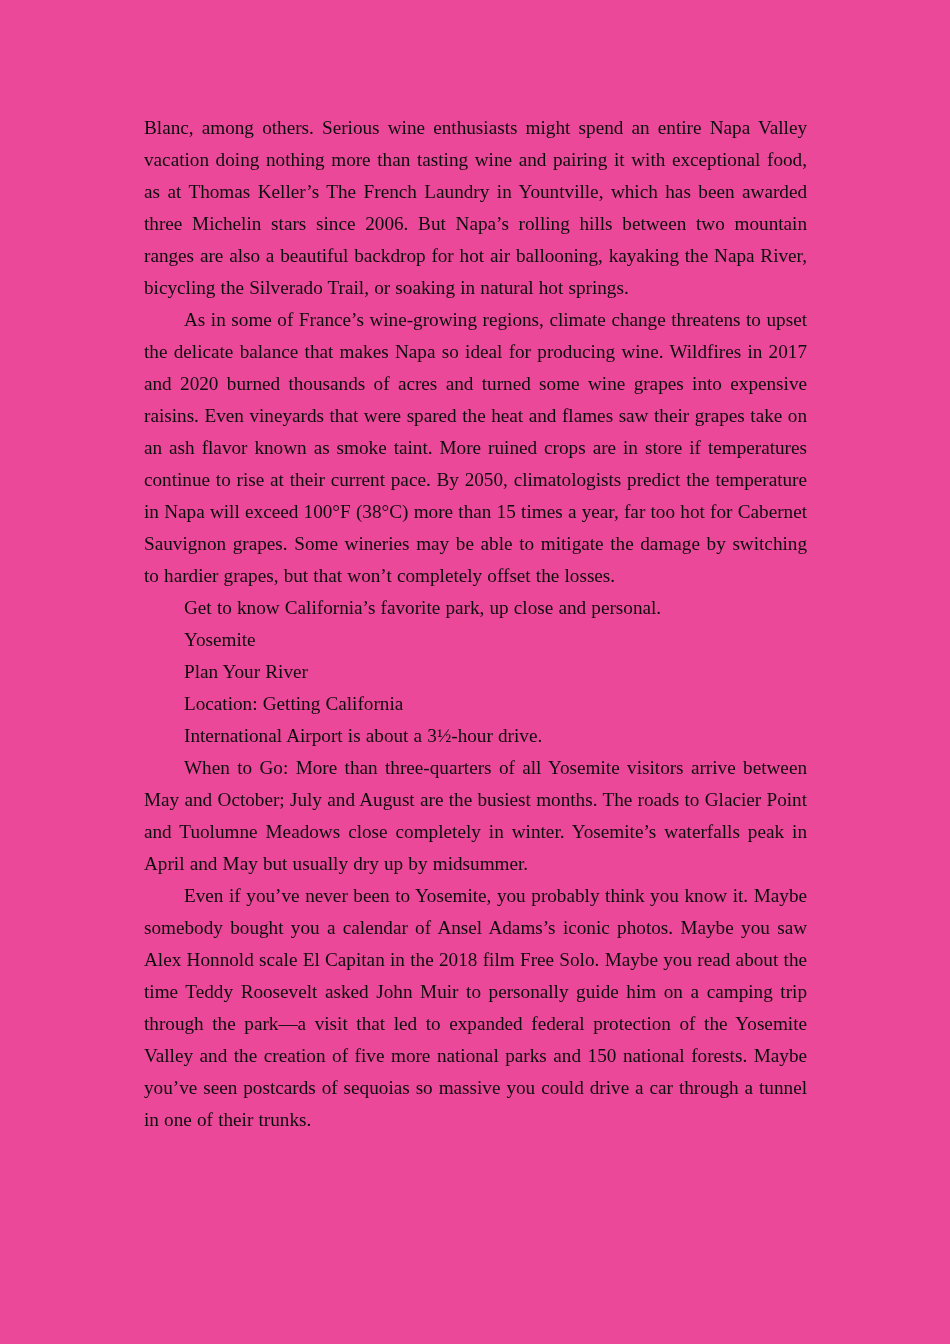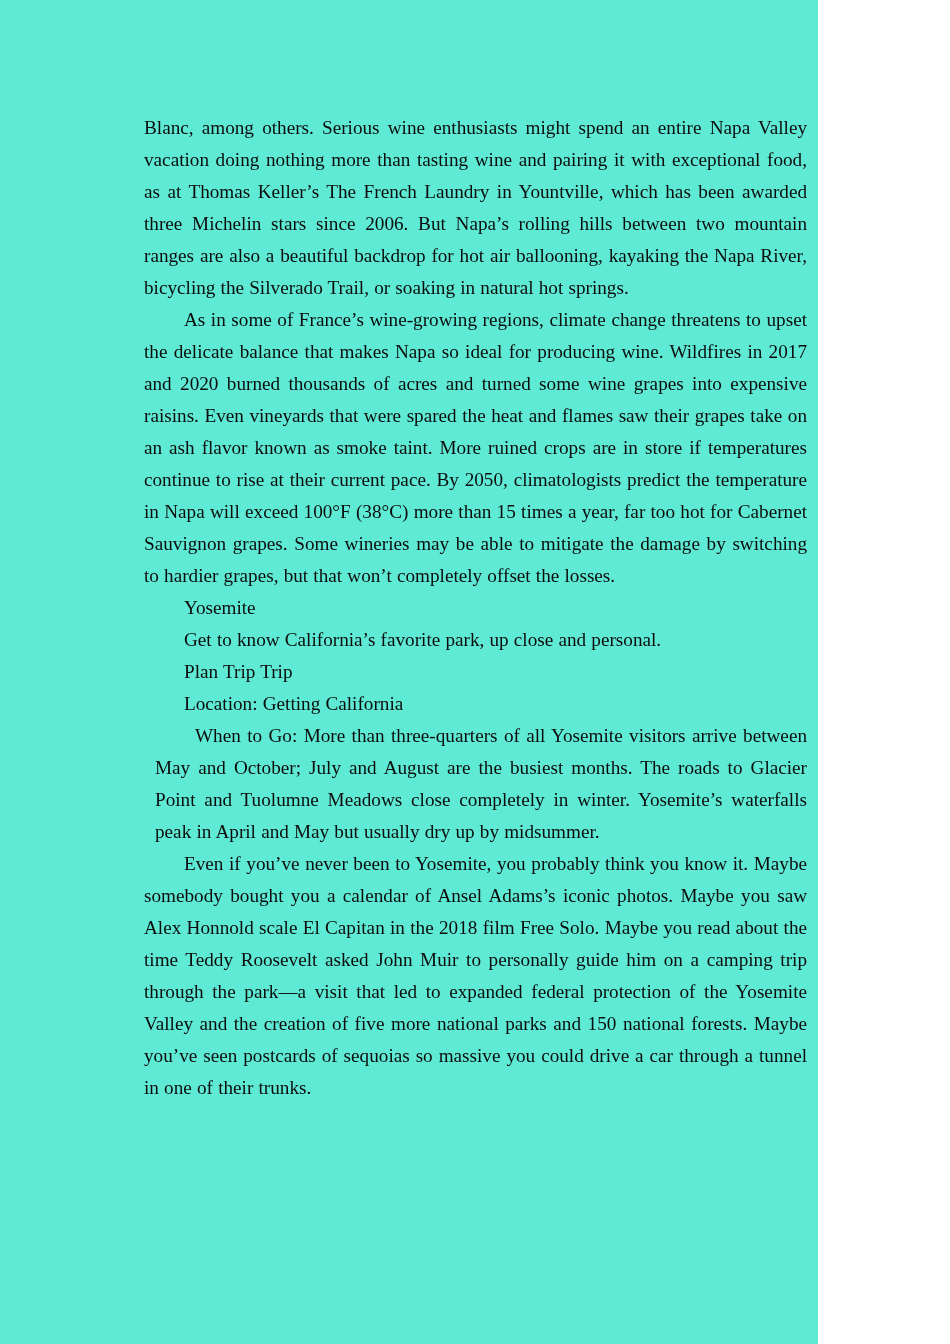--- a/index.html
+++ b/index.html
@@ -50,24 +50,25 @@
   }
 
   
   p.info-line {
     text-align: left;
   }
 </style>
 </head>
 <body style="background: rgb(255, 255, 255); color: rgb(13, 13, 13); width: 950px; height: 1344px;">
 
-<div id="page" style="background: #5eead4; width: 818px; height: 1344px;">
+<div id="page" style="background: #ec4899; width: 950px; height: 1344px;">
   <div id="text-column" style="left: 144px; top: 112px; width: 663px;">
       <p class="body-para continued" style="line-height: 32px; text-align: justify;">Blanc, among others. Serious wine enthusiasts might spend an entire Napa Valley vacation doing nothing more than tasting wine and pairing it with exceptional food, as at Thomas Keller’s The French Laundry in Yountville, which has been awarded three Michelin stars since 2006. But Napa’s rolling hills between two mountain ranges are also a beautiful backdrop for hot air ballooning, kayaking the Napa River, bicycling the Silverado Trail, or soaking in natural hot springs.</p>
       <p class="body-para" style="line-height: 32px; text-align: justify; text-indent: 40px;">As in some of France’s wine-growing regions, climate change threatens to upset the delicate balance that makes Napa so ideal for producing wine. Wildfires in 2017 and 2020 burned thousands of acres and turned some wine grapes into expensive raisins. Even vineyards that were spared the heat and flames saw their grapes take on an ash flavor known as smoke taint. More ruined crops are in store if temperatures continue to rise at their current pace. By 2050, climatologists predict the temperature in Napa will exceed 100°F (38°C) more than 15 times a year, far too hot for Cabernet Sauvignon grapes. Some wineries may be able to mitigate the damage by switching to hardier grapes, but that won’t completely offset the losses.</p>
+      <p class="body-para info-line" style="line-height: 32px; text-indent: 40px;">Get to know California’s favorite park, up close and personal.</p>
       <p class="body-para info-line" style="line-height: 32px; text-indent: 40px;">Yosemite</p>
-      <p class="body-para info-line" style="line-height: 32px; text-indent: 40px;">Get to know California’s favorite park, up close and personal.</p>
-      <p class="body-para info-line" style="line-height: 32px; text-indent: 40px;">Plan Trip Trip</p>
+      <p class="body-para info-line" style="line-height: 32px; text-indent: 40px;">Plan Your River</p>
       <p class="body-para info-line" style="line-height: 32px; text-indent: 40px;">Location: Getting California</p>
-      <p class="body-para" style="line-height: 32px; text-align: justify; text-indent: 40px; margin-left: 11px;">When to Go: More than three-quarters of all Yosemite visitors arrive between May and October; July and August are the busiest months. The roads to Glacier Point and Tuolumne Meadows close completely in winter. Yosemite’s waterfalls peak in April and May but usually dry up by midsummer.</p>
+      <p class="body-para info-line" style="line-height: 32px; text-indent: 40px;">International Airport is about a 3½-hour drive.</p>
+      <p class="body-para" style="line-height: 32px; text-align: justify; text-indent: 40px;">When to Go: More than three-quarters of all Yosemite visitors arrive between May and October; July and August are the busiest months. The roads to Glacier Point and Tuolumne Meadows close completely in winter. Yosemite’s waterfalls peak in April and May but usually dry up by midsummer.</p>
       <p class="body-para" style="line-height: 32px; text-align: justify; text-indent: 40px;">Even if you’ve never been to Yosemite, you probably think you know it. Maybe somebody bought you a calendar of Ansel Adams’s iconic photos. Maybe you saw Alex Honnold scale El Capitan in the 2018 film Free Solo. Maybe you read about the time Teddy Roosevelt asked John Muir to personally guide him on a camping trip through the park—a visit that led to expanded federal protection of the Yosemite Valley and the creation of five more national parks and 150 national forests. Maybe you’ve seen postcards of sequoias so massive you could drive a car through a tunnel in one of their trunks.</p>
     </div>
 </div>
 
 </body></html>

